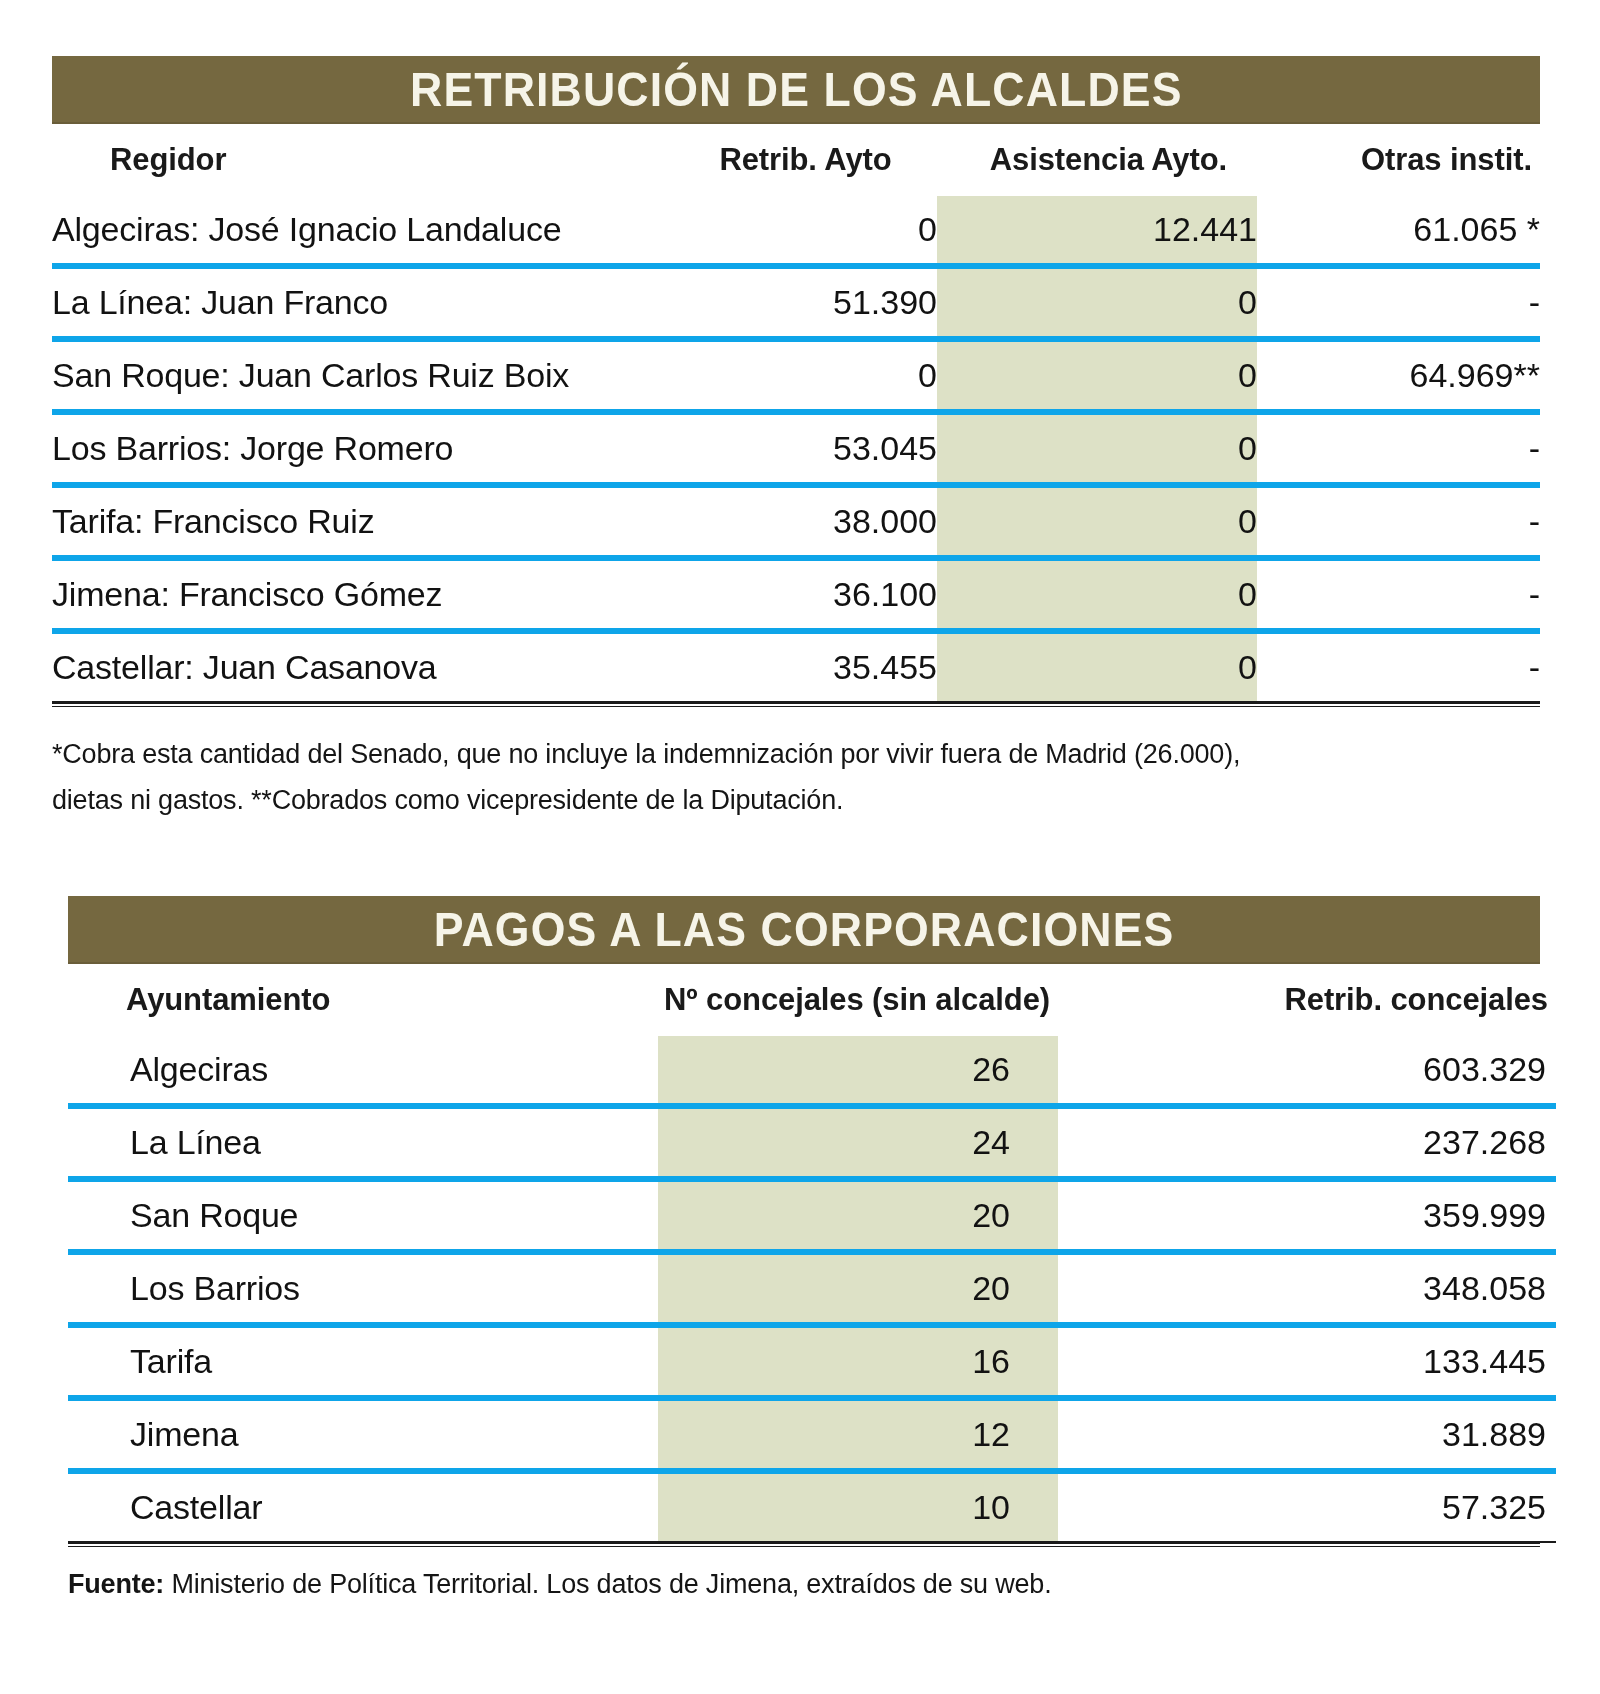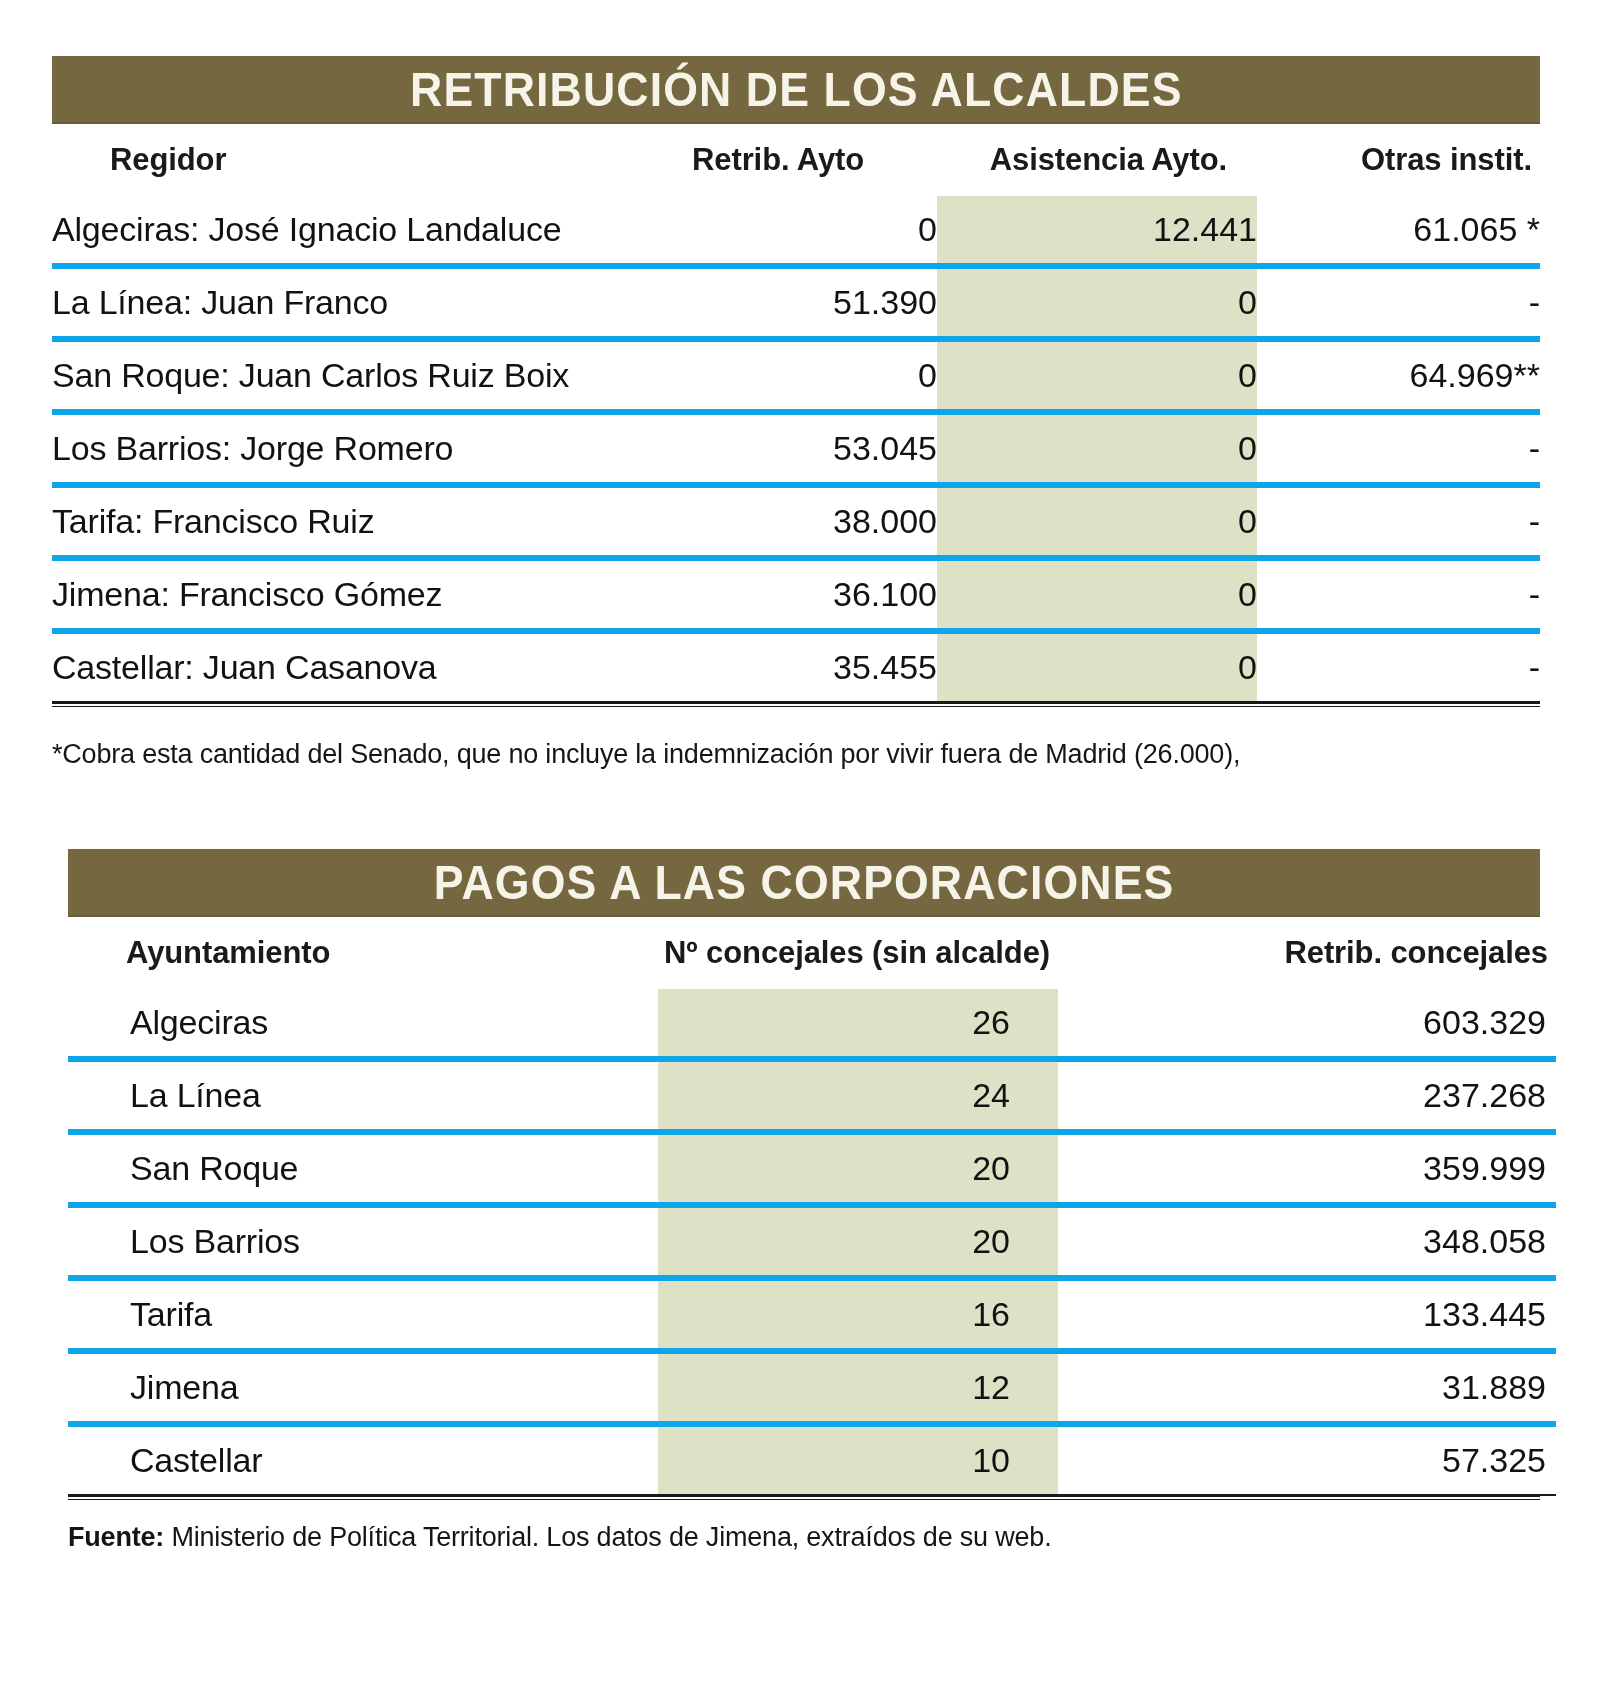--- a/index.html
+++ b/index.html
@@ -63,21 +63,21 @@
   
   .colhead th {
     font-size: 31px;
     font-weight: 700;
     height: 72px;
     color: #1a1a1a;
     letter-spacing: -0.1px;
     white-space: nowrap;
   }
   .colhead th.c-name  { text-align: left;  padding-left: 58px; }
-  .colhead th.c-num   { text-align: left; padding-right: 18px; }
+  .colhead th.c-num   { text-align: center; padding-right: 18px; }
   .colhead th.c-num2  { text-align: right; padding-right: 30px; }
   .colhead th.c-num3  { text-align: right; padding-right: 8px; }
 
   
   tbody tr td {
     height: 67px;
     font-size: 34px;
     font-weight: 400;
     color: #121212;
     border-bottom: 6px solid #0ea5e9;
@@ -199,20 +199,21 @@
           <td class="c-name">Castellar: Juan Casanova</td>
           <td class="c-num">35.455</td>
           <td class="c-num2 shaded">0</td>
           <td class="c-num3">-</td>
         </tr>
       </tbody>
     </table>
 
     <div class="notes">
       <span class="line">*Cobra esta cantidad del Senado, que no incluye la indemnización por vivir fuera de Madrid (26.000),</span>
+      <span class="line">dietas ni gastos. **Cobrados como vicepresidente de la Diputación.</span>
     </div>
   </section>
 
   <section class="block">
 
     <div class="title-bar">
       <span class="title-text">PAGOS A LAS CORPORACIONES</span>
     </div>
 
     <table class="data t2">

